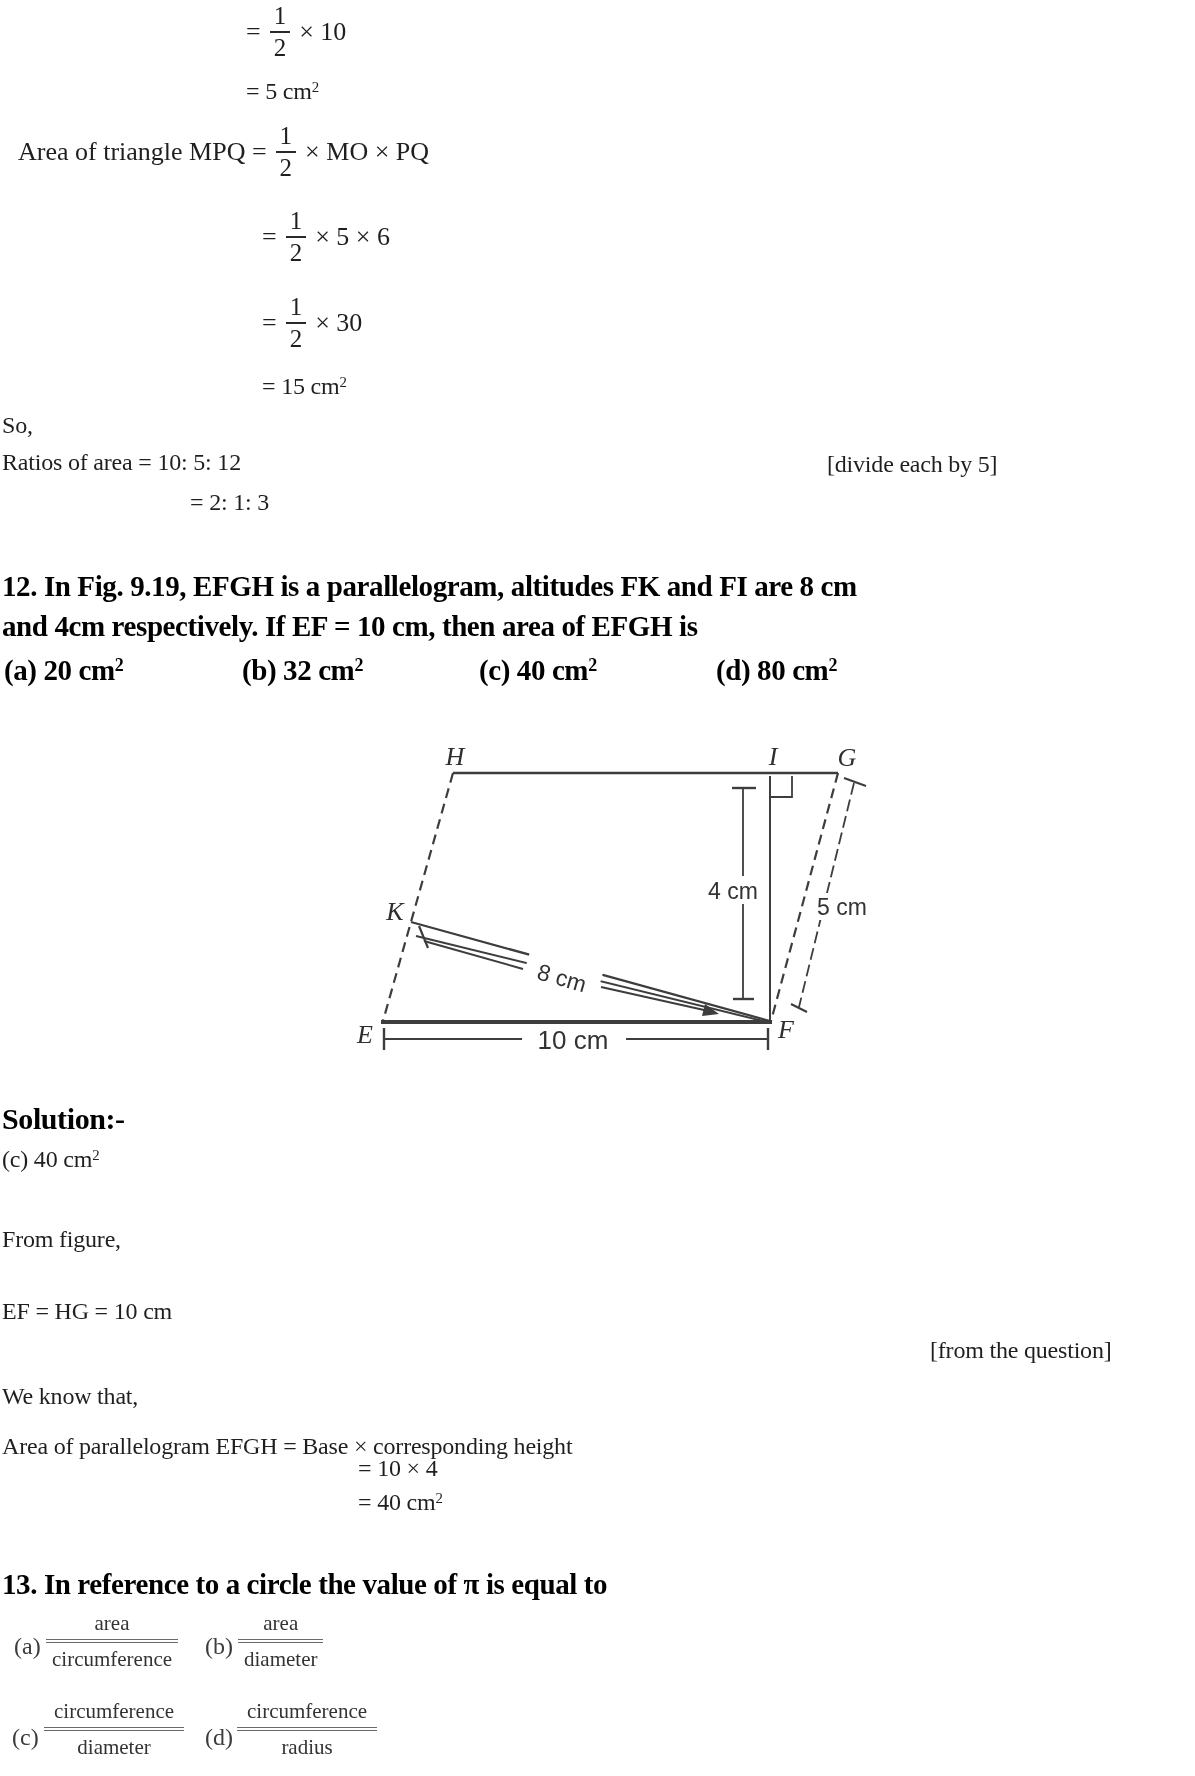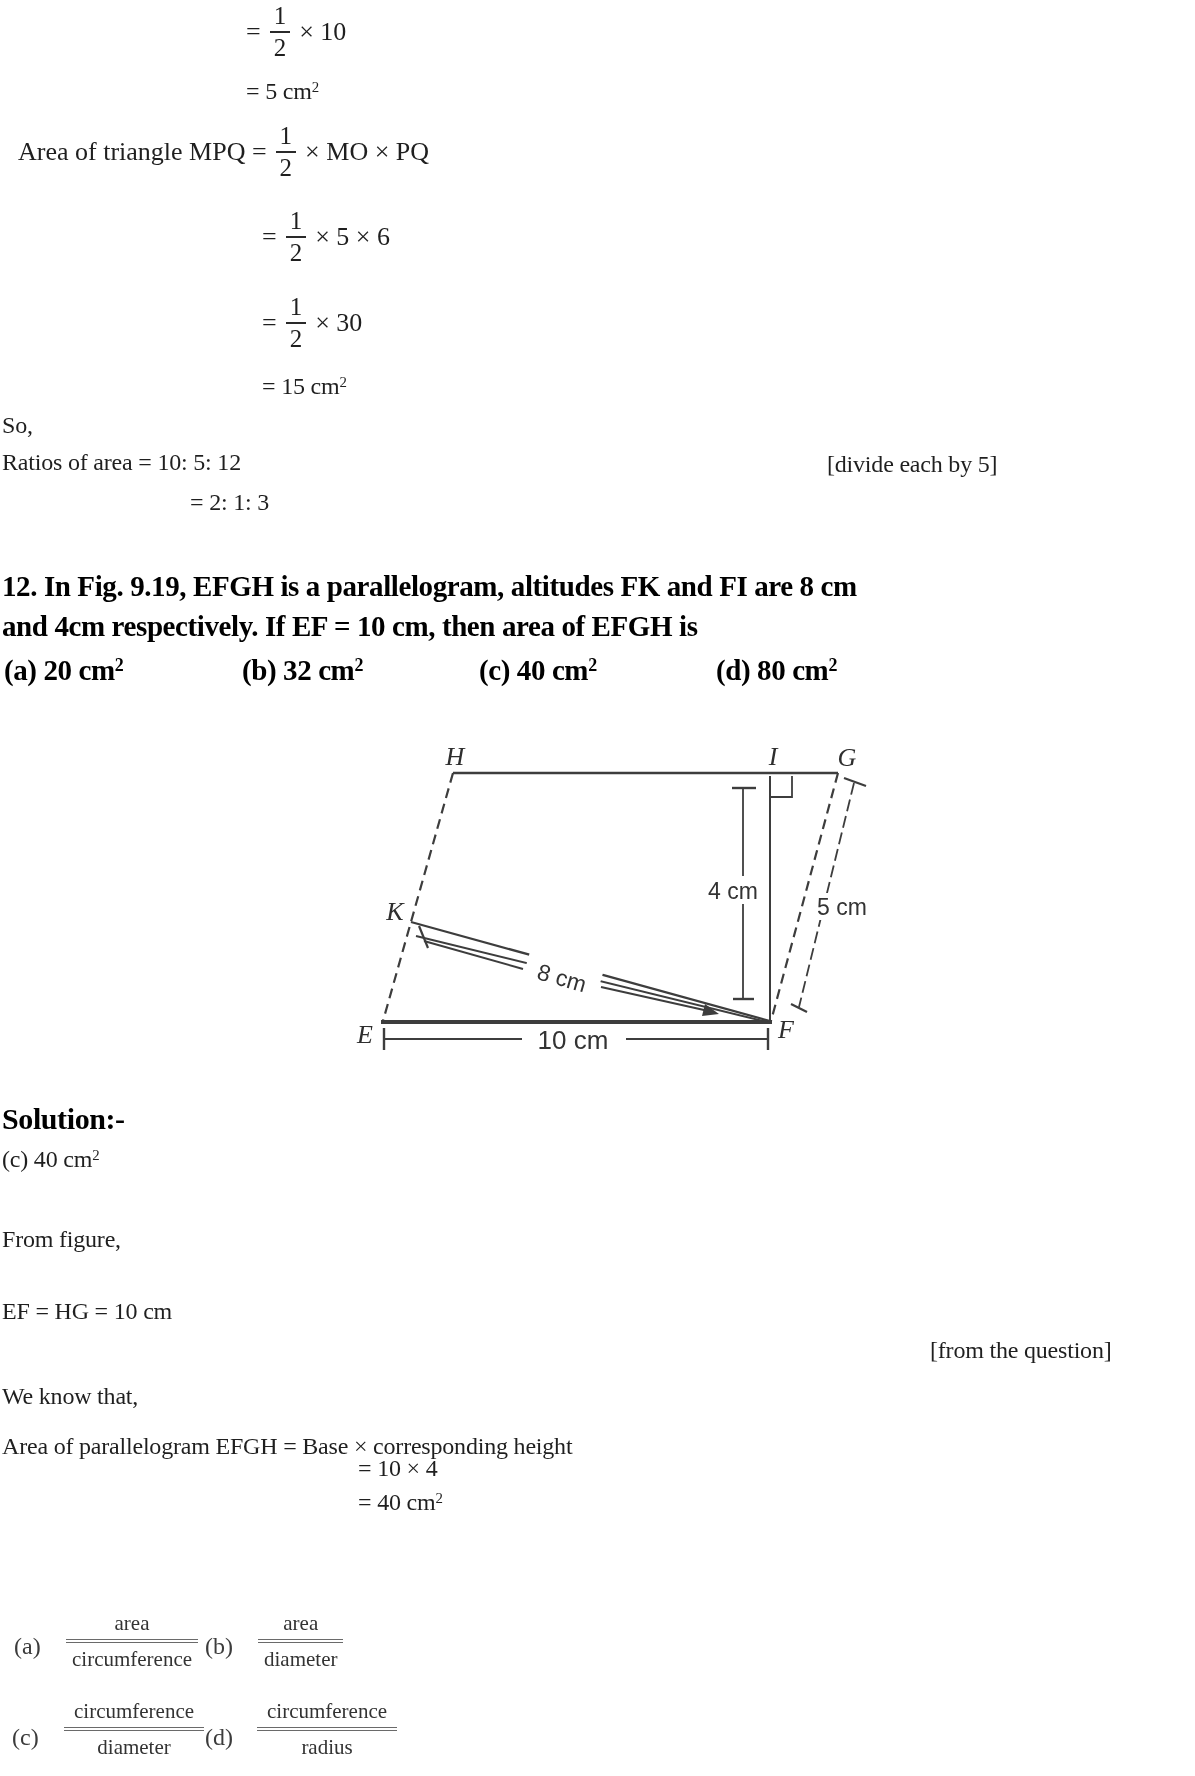--- a/index.html
+++ b/index.html
@@ -10,21 +10,21 @@
   }
   .t{position:absolute;white-space:nowrap;font-size:24px;line-height:1.15;letter-spacing:-0.2px;}
   .bold{font-weight:bold;font-size:29px;letter-spacing:-0.4px;color:#000000;}
   .eq{position:absolute;display:flex;align-items:center;gap:9px;font-size:26px;white-space:nowrap;}
   .frac{display:inline-flex;flex-direction:column;text-align:center;line-height:1.08;font-size:25px;}
   .frac .fnum{padding:0 4px 2px;}
   .frac .fden{border-top:2px solid #2a2a2a;padding:1px 4px 0;}
   .sup{font-size:0.62em;vertical-align:0.5em;letter-spacing:0;}
   .qlabel{position:absolute;font-size:24px;color:#3c3c3c;white-space:nowrap;}
   .qf{position:absolute;display:inline-flex;flex-direction:column;text-align:center;
-      font-size:21px;color:#333;line-height:1.25;font-family:"Liberation Serif",serif;margin-left:20px;}
+      font-size:21px;color:#333;line-height:1.25;font-family:"Liberation Serif",serif;}
   .qf .qnum{border-bottom:4px double #6a6a6a;padding:0 10px 3px;}
   .qf .qden{padding:3px 6px 0;}
   svg{position:absolute;overflow:visible;}
   .figline{stroke:#3d3d3d;fill:none;}
   .vtx{font-family:"Liberation Serif",serif;font-style:italic;font-size:26px;fill:#2e2e2e;}
   .dim{font-family:"Liberation Sans",sans-serif;font-size:23px;fill:#333;}
   .dimbig{font-family:"Liberation Sans",sans-serif;font-size:26px;fill:#333;}
 </style>
 </head>
 <body>
@@ -155,20 +155,21 @@
   <div class="t" style="left:2px;top:1298px;">EF = HG = 10 cm</div>
   <div class="t" style="left:930px;top:1300px;margin-top:37px;">[from the question]</div>
 
   <div class="t" style="left:2px;top:1383px;">We know that,</div>
   <div class="t" style="left:2px;top:1419px;margin-top:14px;">Area of parallelogram EFGH = Base × corresponding height</div>
   <div class="t" style="left:358px;top:1455px;">= 10 × 4</div>
   <div class="t" style="left:358px;top:1489px;">
     <span>= 40 cm</span><span class="sup">2</span>
   </div>
 
+  <div class="t bold" style="left:2px;top:1568px;">13. In reference to a circle the value of π is equal to</div>
 
   <div class="qlabel" style="left:14px;top:1633px;">(a)</div>
   <div class="qf" style="left:46px;top:1610px;">
     <span class="qnum">area</span>
     <span class="qden">circumference</span>
   </div>
 
   <div class="qlabel" style="left:205px;top:1633px;">(b)</div>
   <div class="qf" style="left:238px;top:1610px;">
     <span class="qnum">area</span>

